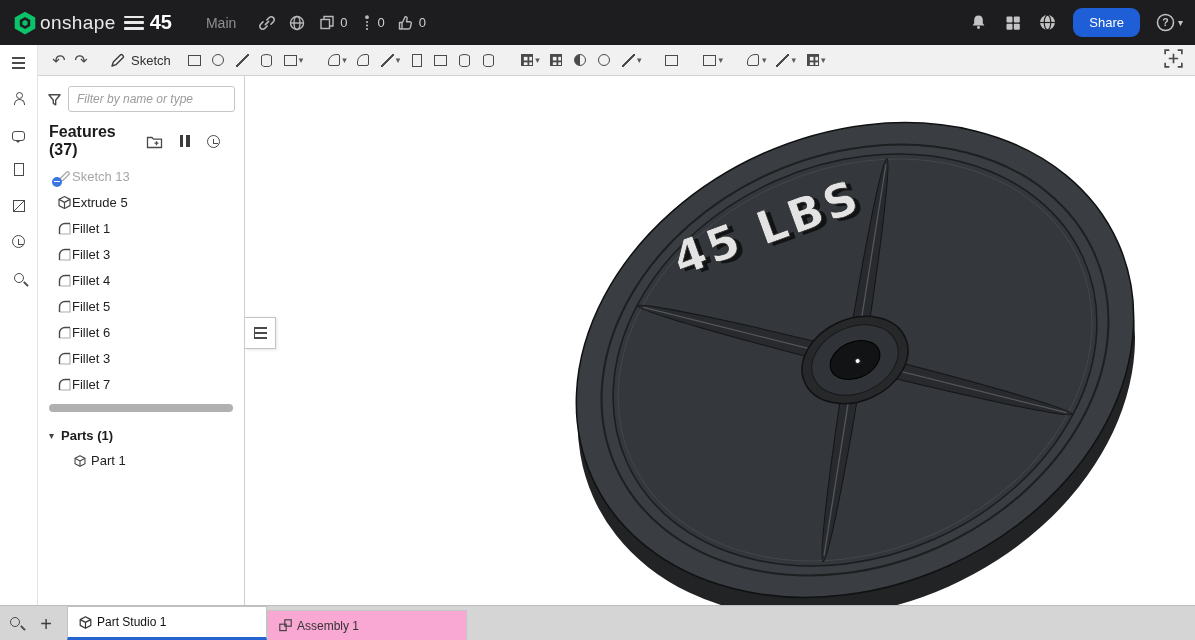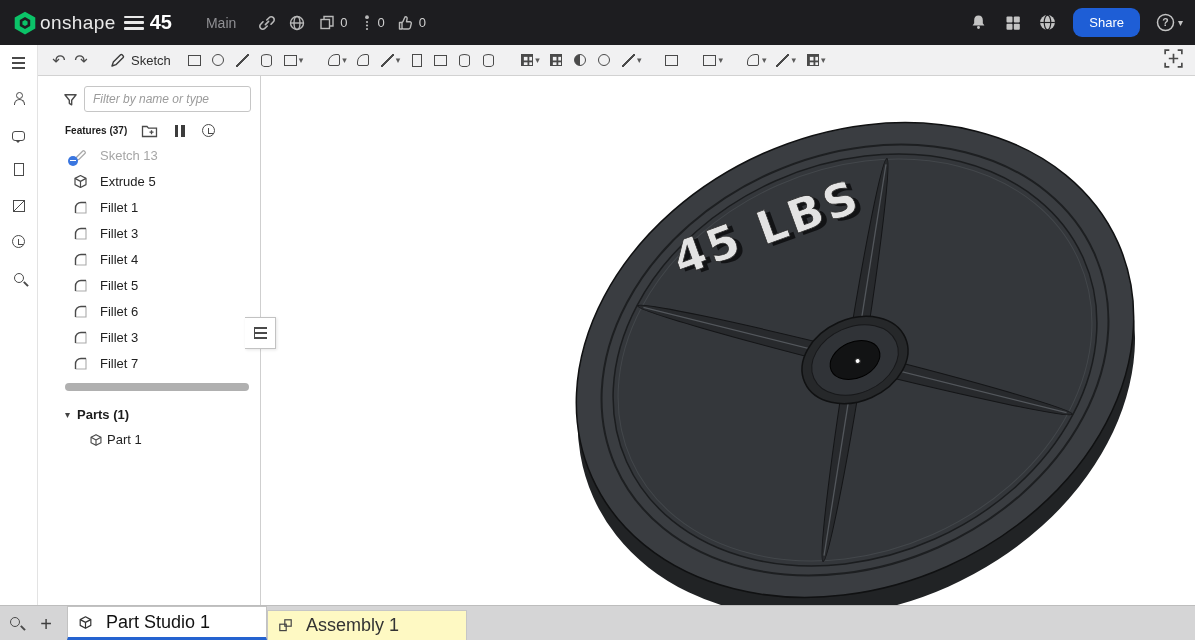--- a/index.html
+++ b/index.html
@@ -70,30 +70,30 @@
   .shp-pause{width:10px;height:12px;margin:1.5px 2.5px;
              background:linear-gradient(90deg,#3c3c3c 0 3.5px,transparent 3.5px 6.5px,#3c3c3c 6.5px 10px)}
 
   
   .left-strip{position:absolute;left:0;top:45px;width:38px;bottom:35px;background:#fff;
               border-right:1px solid #e3e3e3;display:flex;flex-direction:column;align-items:center;
               padding-top:10px;gap:17px;box-sizing:border-box;z-index:5}
   .strip-btn{cursor:pointer}
 
   
-  .feature-panel{position:absolute;left:54px;top:76px;width:207px;bottom:35px;background:#fff;
+  .feature-panel{position:absolute;left:38px;top:76px;width:207px;bottom:35px;background:#fff;
                  border-right:1px solid #cfcfcf;box-sizing:border-box;z-index:3;padding:10px 9px 0 9px}
   .filter-row{display:flex;align-items:center;gap:6px;margin-bottom:11px}
   .filter-input{flex:1;height:24px;border:1px solid #c6c6c6;border-radius:3px;padding:0 8px;
                 font-size:12px;color:#333;outline:none;font-family:inherit;min-width:0}
   .filter-input::placeholder{color:#9b9b9b;font-style:italic}
   .features-header{display:flex;align-items:center;margin-bottom:4px;padding-left:2px}
-  .features-title{font-size:10px;font-weight:bold;color:#1c1c1c;margin-right:14px}
+  .features-title{font-size:16px;font-weight:bold;color:#1c1c1c;margin-right:14px}
   .hdr-ic{margin-right:14px;cursor:pointer;display:flex;align-items:center}
-  .feat-row{display:flex;align-items:center;gap:12px;height:26px;padding-left:10px;cursor:pointer}
+  .feat-row{display:flex;align-items:center;gap:0;height:26px;padding-left:10px;cursor:pointer}
   .fi{position:relative;display:flex;flex:none}
   .feat-label{font-size:13px;color:#222;white-space:nowrap}
   .suppressed .feat-label{color:#a6a6a6}
   .suppressed svg{opacity:.55}
   .badge{position:absolute;left:-5px;bottom:-3px;width:10px;height:10px;border-radius:50%;
          background:#3a76e0;display:flex;align-items:center;justify-content:center}
   .badge::after{content:"";width:5.5px;height:1.8px;background:#fff}
   .rollback-bar{height:8px;background:#b0b0b0;border-radius:4px;margin:7px 2px 10px 2px;cursor:row-resize}
   .parts-header{display:flex;align-items:center;gap:7px;height:26px;font-size:13px;font-weight:bold;
                 color:#1c1c1c;cursor:pointer;padding-left:2px}
@@ -107,24 +107,24 @@
 
   
   .canvas{position:absolute;left:245px;top:76px;right:0;bottom:35px;background:#fff;z-index:1}
   .canvas svg{display:block}
 
   
   .bottom-bar{position:absolute;left:0;bottom:0;right:0;height:35px;background:#d5d5d6;
               border-top:1px solid #bdbdbd;display:flex;align-items:flex-end;z-index:6;box-sizing:border-box}
   .bb-search{margin:0 6px 8px 9px;cursor:pointer}
   .bb-plus{width:26px;text-align:center;font-size:20px;color:#3f3f3f;cursor:pointer;margin:0 8px 4px 6px}
-  .tab{display:flex;align-items:center;gap:13px;width:200px;height:30px;padding:0 10px;box-sizing:border-box;
-       font-size:18px;cursor:pointer}
+  .tab{display:flex;align-items:center;gap:4px;width:200px;height:30px;padding:0 10px;box-sizing:border-box;
+       font-size:12px;cursor:pointer}
   .tab-active{background:#fff;border:1px solid #c2c2c2;border-bottom:3px solid #2563d0;height:34px;color:#111}
-  .tab-inactive{background:#fef9c3;border:1px solid #c6c6c6;border-bottom:none;color:#333;height:30px}
+  .tab-inactive{background:#f9a8d4;border:1px solid #c6c6c6;border-bottom:none;color:#333;height:30px}
 </style>
 </head>
 <body>
 
 <div class="topbar">
   <div class="tb-left">
     <svg width="26" height="26" viewBox="0 0 24 24">
       <polygon points="12,1.5 21.5,7 21.5,17 12,22.5 2.5,17 2.5,7" fill="#0bc368"></polygon>
       <polygon points="12,6.5 16.8,9.2 16.8,14.8 12,17.5 7.2,14.8 7.2,9.2" fill="#1d1d20"></polygon>
       <polygon points="12,9.3 14.4,10.6 14.4,13.4 12,14.7 9.6,13.4 9.6,10.6" fill="#0bc368"></polygon>

